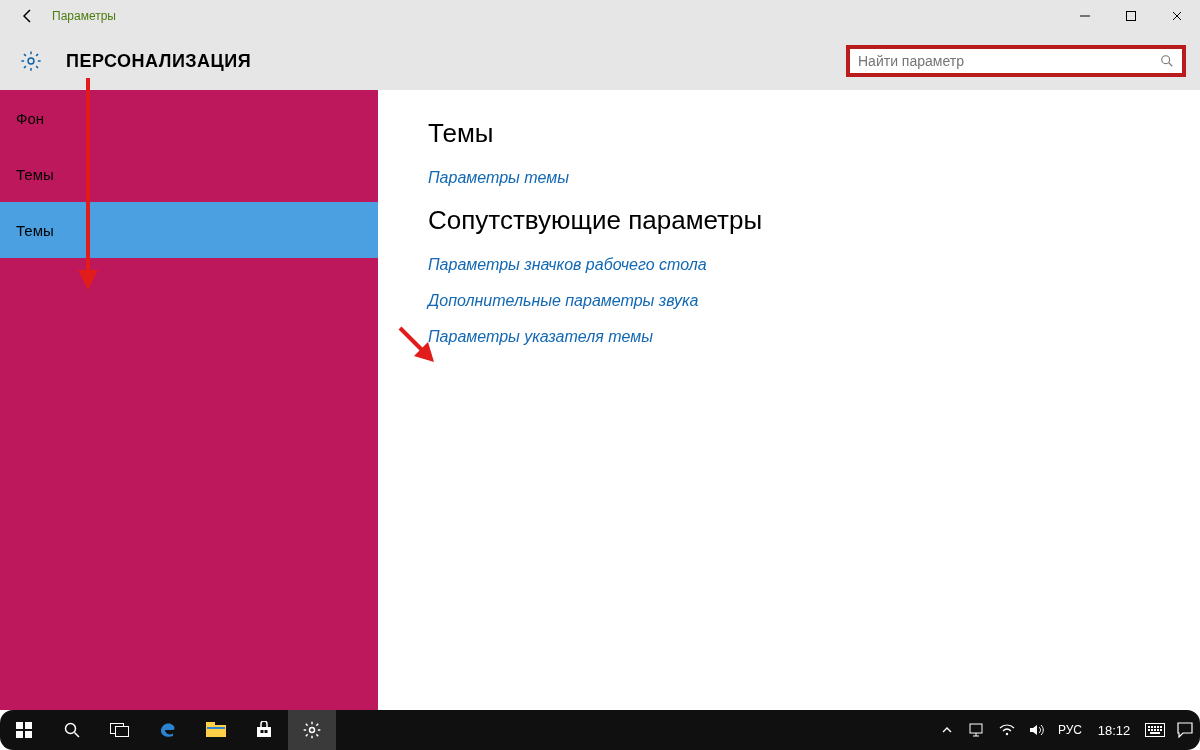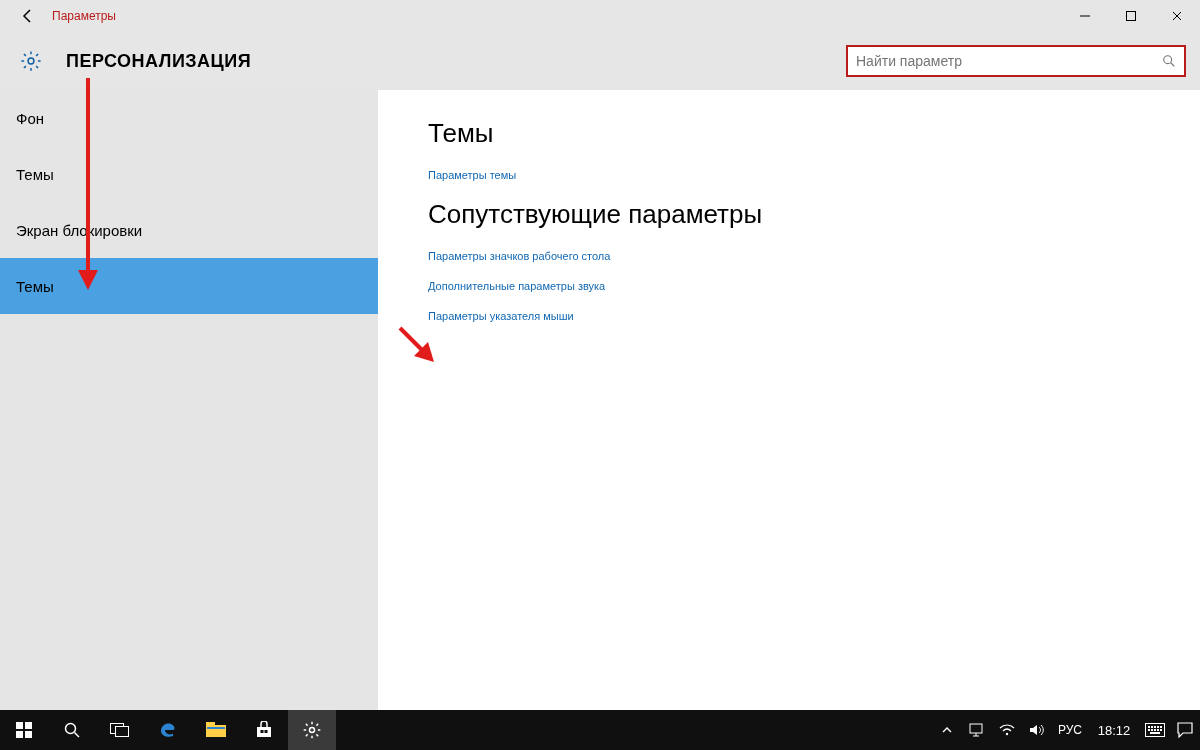--- a/index.html
+++ b/index.html
@@ -7,70 +7,71 @@
 
   
   .titlebar {
     height: 32px; background: #e6e6e6; display: flex; align-items: center;
     padding-left: 8px; user-select: none;
   }
   .titlebar .back-btn {
     width: 40px; height: 32px; display:flex; align-items:center; justify-content:center;
     font-size: 16px; color:#000;
   }
-  .titlebar .title { font-size: 12px; color:#b91c1c; padding-left:4px; }
+  .titlebar .title { font-size: 12px; color:#4d7c0f; padding-left:4px; }
   .titlebar .win-controls { margin-left:auto; display:flex; }
   .titlebar .win-controls div {
     width:46px; height:32px; display:flex; align-items:center; justify-content:center;
     font-size:12px; color:#000;
   }
 
   
   .header-row {
     height: 58px; background:#e6e6e6; display:flex; align-items:center;
     padding: 0 14px 0 18px;
   }
   .header-row .gear { width:26px; display:flex; align-items:center; justify-content:center; color:#0b5fa5; }
   .header-row .page-title {
     font-size: 18px; font-weight:600; letter-spacing:0.5px; color:#000; margin-left:22px;
   }
   .header-row .search-wrap { margin-left:auto; }
   .header-row .search {
-    width:340px; height:32px; border:2px solid #b91c1c; background:#fff;
+    width:340px; height:32px; border:4px solid #b91c1c; background:#fff;
     display:flex; align-items:center; padding:0 8px;
   }
   .header-row .search input {
     flex:1; border:none; outline:none; font-size:14px; color:#555; background:transparent;
   }
   .header-row .search .search-icon { color:#777; font-size:14px; }
 
   
   .body { display:flex; height: calc(750px - 32px - 58px - 40px); }
 
   
-  .sidebar { width: 378px; background:#e5e5e5; }
+  .sidebar { width: 378px; background:#be185d; }
   .sidebar .item {
     height:56px; display:flex; align-items:center; padding-left:16px;
     font-size:15px; color:#000;
   }
   .sidebar .item.selected { background:#4aa0e0; color:#000; }
 
   
   .main { flex:1; background:#fff; padding: 28px 0 0 50px; }
   .main h2 { font-size:26px; font-weight:300; color:#000; margin-bottom:20px; }
   .main a.link {
-    display:block; font-size:11px; color:#1268b3; margin-bottom:18px; text-decoration:none;
+    display:block; font-size:16px; color:#1268b3; margin-bottom:18px; text-decoration:none;
     cursor:pointer;
+    font-style:italic;
   }
   .main .section2 { margin-top:17px; }
 
   
   .taskbar {
     position:absolute; left:0; right:0; bottom:0; height:40px; background:#101010;
-    display:flex; align-items:center; color:#fff;
+    display:flex; align-items:center; color:#fff;border-radius:13px;
   }
   .taskbar .tb-item {
     width:48px; height:40px; display:flex; align-items:center; justify-content:center;
     color:#fff; font-size:16px;
   }
   .taskbar .tb-item.active { background:#3a3a3a; }
   .taskbar .tray { margin-left:auto; display:flex; align-items:center; }
   .taskbar .tray .tray-item {
     width:30px; height:40px; display:flex; align-items:center; justify-content:center;
     font-size:14px; color:#fff;
@@ -150,37 +151,34 @@
 
 <div class="body">
 
   <div class="sidebar">
     <div class="item">
         <span>Фон</span>
       </div>
     <div class="item">
         <span>Темы</span>
       </div>
-    <div class="item">
-        <span>Экран блокировки</span>
-      </div>
     <div class="item selected">
         <span>Темы</span>
       </div>
   </div>
 
   <div class="main">
     <h2>Темы</h2>
     <a class="link">Параметры темы</a>
 
     <div class="section2">
       <h2>Сопутствующие параметры</h2>
       <a class="link">Параметры значков рабочего стола</a>
       <a class="link">Дополнительные параметры звука</a>
-      <a class="link">Параметры указателя мыши</a>
+      <a class="link">Параметры указателя темы</a>
     </div>
   </div>
 </div>
 
 <div class="taskbar">
   <div class="tb-item">
     <svg width="16" height="16" viewBox="0 0 16 16">
         <rect x="0" y="0" width="7" height="7" fill="#fff"></rect>
         <rect x="9" y="0" width="7" height="7" fill="#fff"></rect>
         <rect x="0" y="9" width="7" height="7" fill="#fff"></rect>

